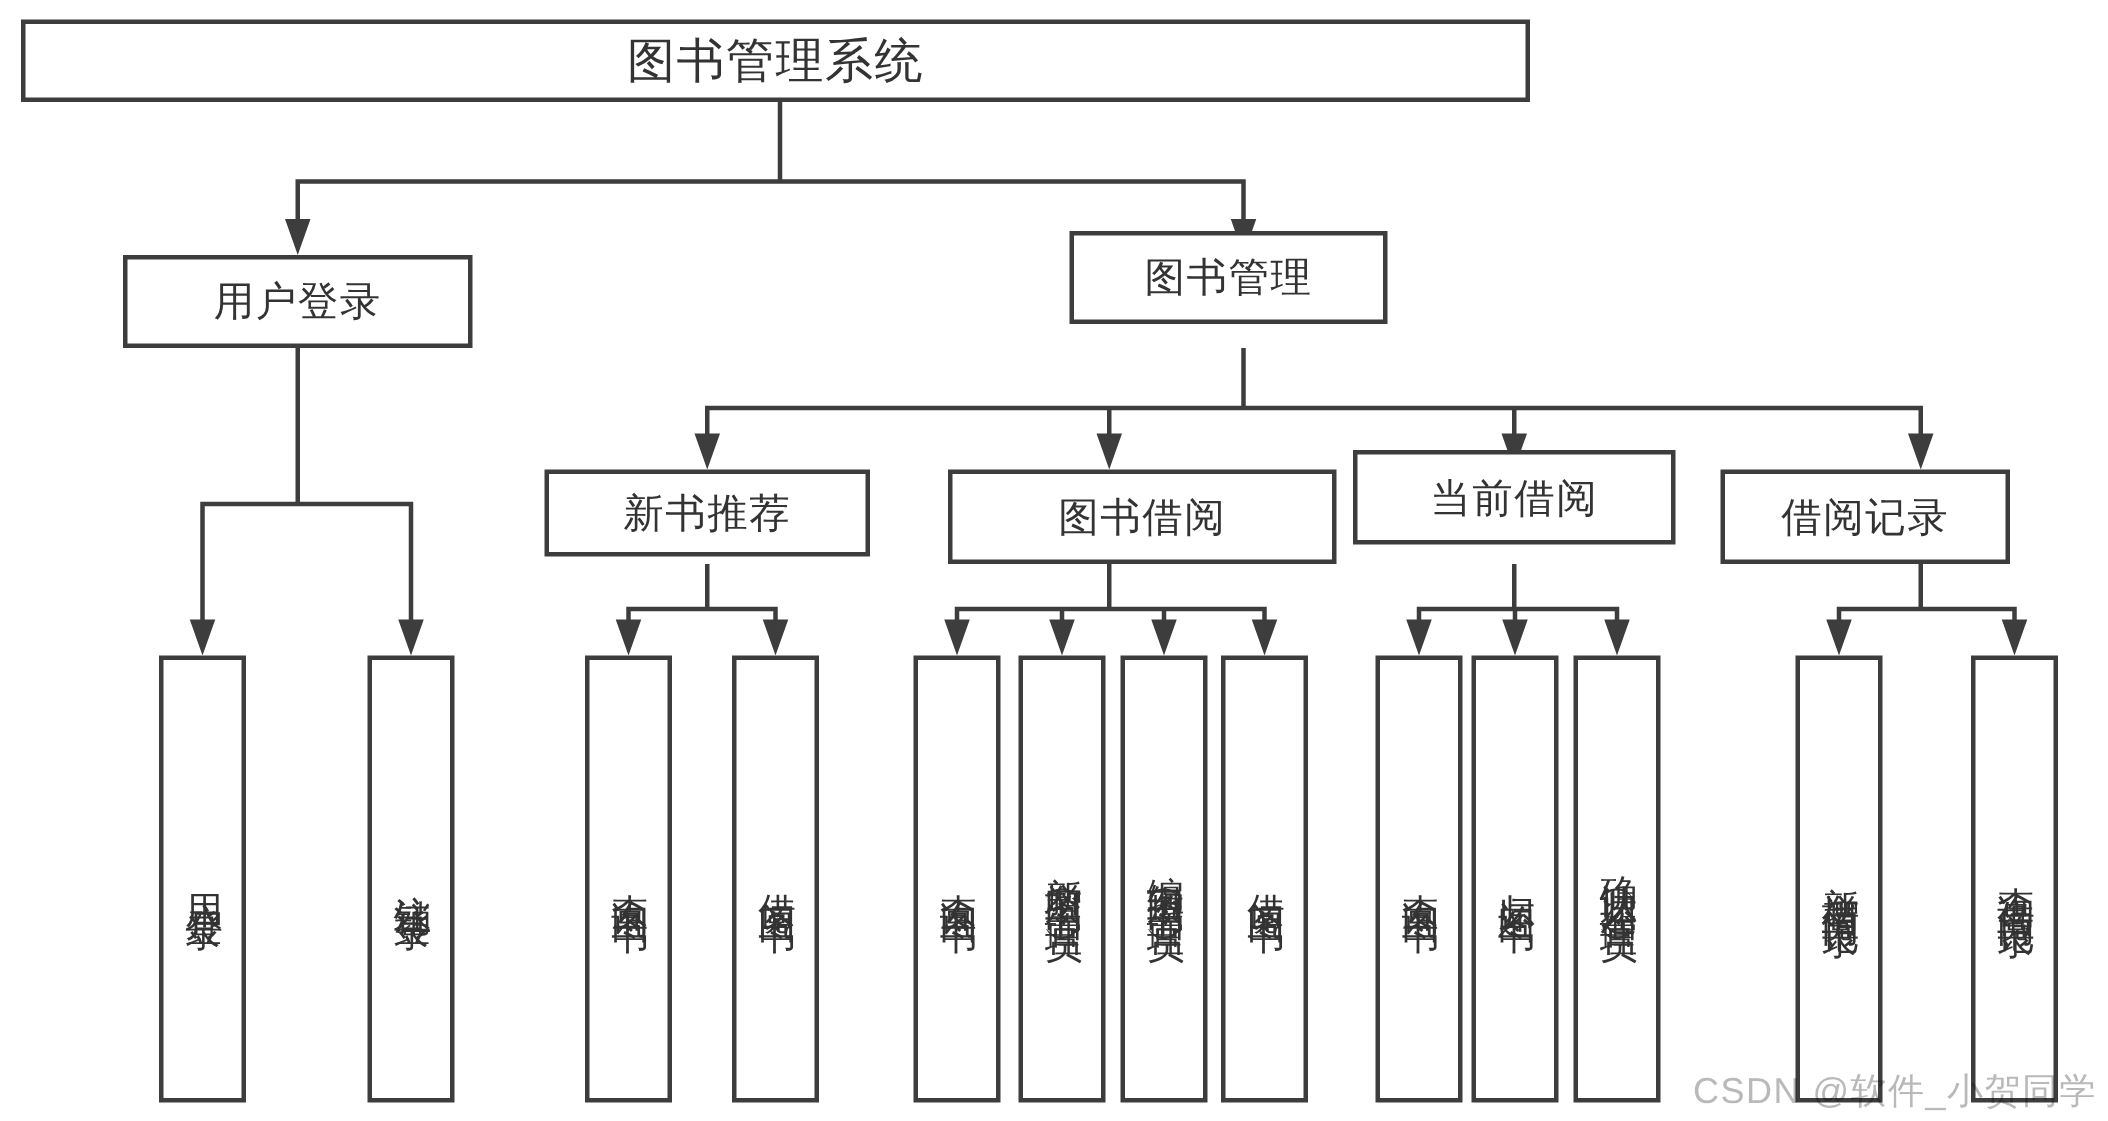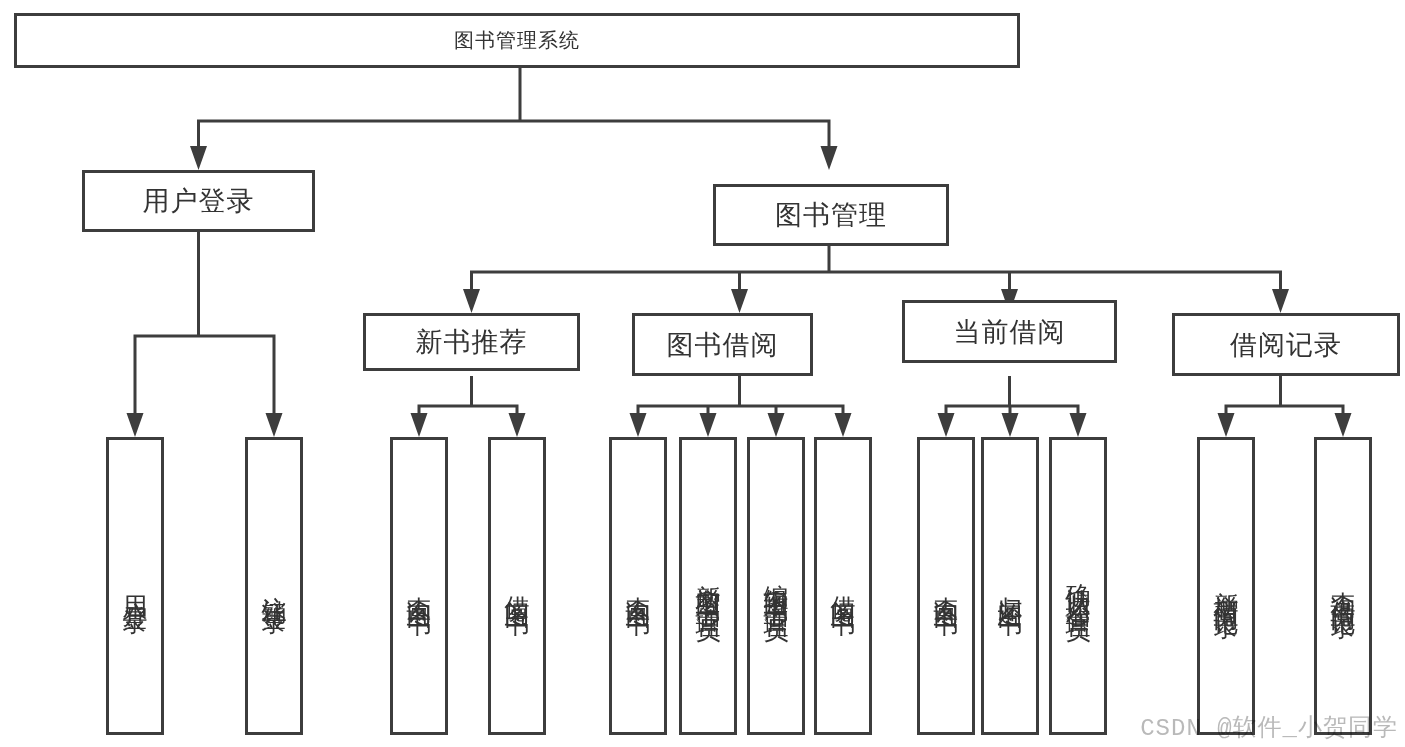--- a/index.html
+++ b/index.html
@@ -27,42 +27,41 @@
     border:3px solid var(--line);
     display:flex;align-items:center;justify-content:center;
     color:var(--text);
   }
   .box.h span{
     font-size:27px;
     letter-spacing:1px;
     white-space:nowrap;
     color:var(--text);
   }
-  .box.root span{font-size:20px;}
+  .box.root span{font-size:32px;}
   .box.v{
     top:437px;width:58px;height:298px;
   }
   .box.v .vtext{
     writing-mode:vertical-rl;
     text-orientation:mixed;
     font-size:25px;
     line-height:1;
     letter-spacing:5px;
     color:var(--text);
   }
   #watermark{
     position:absolute;
     top:711px;right:7px;
     font-size:24px;
     letter-spacing:1px;
     color:var(--wm);
     mix-blend-mode:multiply;
     z-index:10;
     white-space:nowrap;
-    font-family:Liberation Mono, monospace;
   }
 </style>
 </head>
 <body>
 
 <div id="stage">
 
   <svg id="connectors" viewBox="0 0 1405 747" xmlns="http://www.w3.org/2000/svg">
     <path fill="none" stroke-width="3" d="M520 68V119.5
              M198.5 121H829
@@ -106,34 +105,34 @@
              M1334.5 413L1351.5 413L1343 437Z" fill="#3d3d3d"></path>
   </svg>
 
   <div class="box h root" style="left:14px;top:13px;width:1006px;height:55px">
     <span>图书管理系统</span>
   </div>
 
   <div class="box h" style="left:82px;top:170px;width:233px;height:62px">
     <span>用户登录</span>
   </div>
-  <div class="box h" style="left:713px;top:184px;width:236px;height:62px">
+  <div class="box h" style="left:713px;top:154px;width:212px;height:62px">
     <span>图书管理</span>
   </div>
 
   <div class="box h" style="left:363px;top:313px;width:217px;height:58px">
     <span>新书推荐</span>
   </div>
-  <div class="box h" style="left:632px;top:313px;width:181px;height:63px">
+  <div class="box h" style="left:632px;top:313px;width:259px;height:63px">
     <span>图书借阅</span>
   </div>
   <div class="box h" style="left:902px;top:300px;width:215px;height:63px">
     <span>当前借阅</span>
   </div>
-  <div class="box h" style="left:1172px;top:313px;width:228px;height:63px">
+  <div class="box h" style="left:1147px;top:313px;width:193px;height:63px">
     <span>借阅记录</span>
   </div>
 
   <div class="box v" style="left:106px">
     <span class="vtext">用户登录</span>
   </div>
   <div class="box v" style="left:245px">
     <span class="vtext">注销登录</span>
   </div>
 

